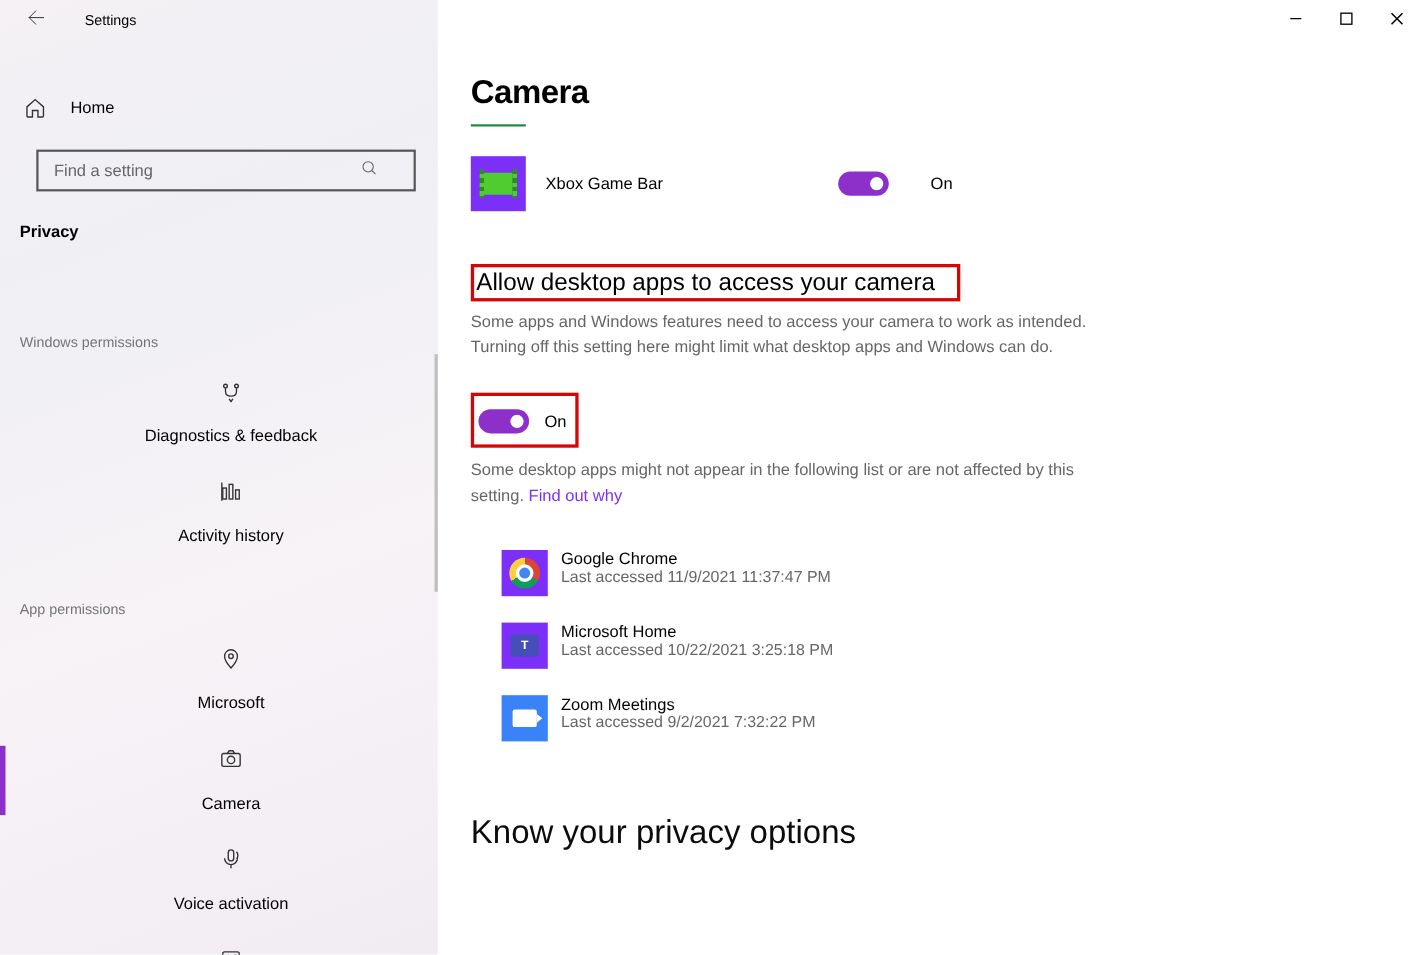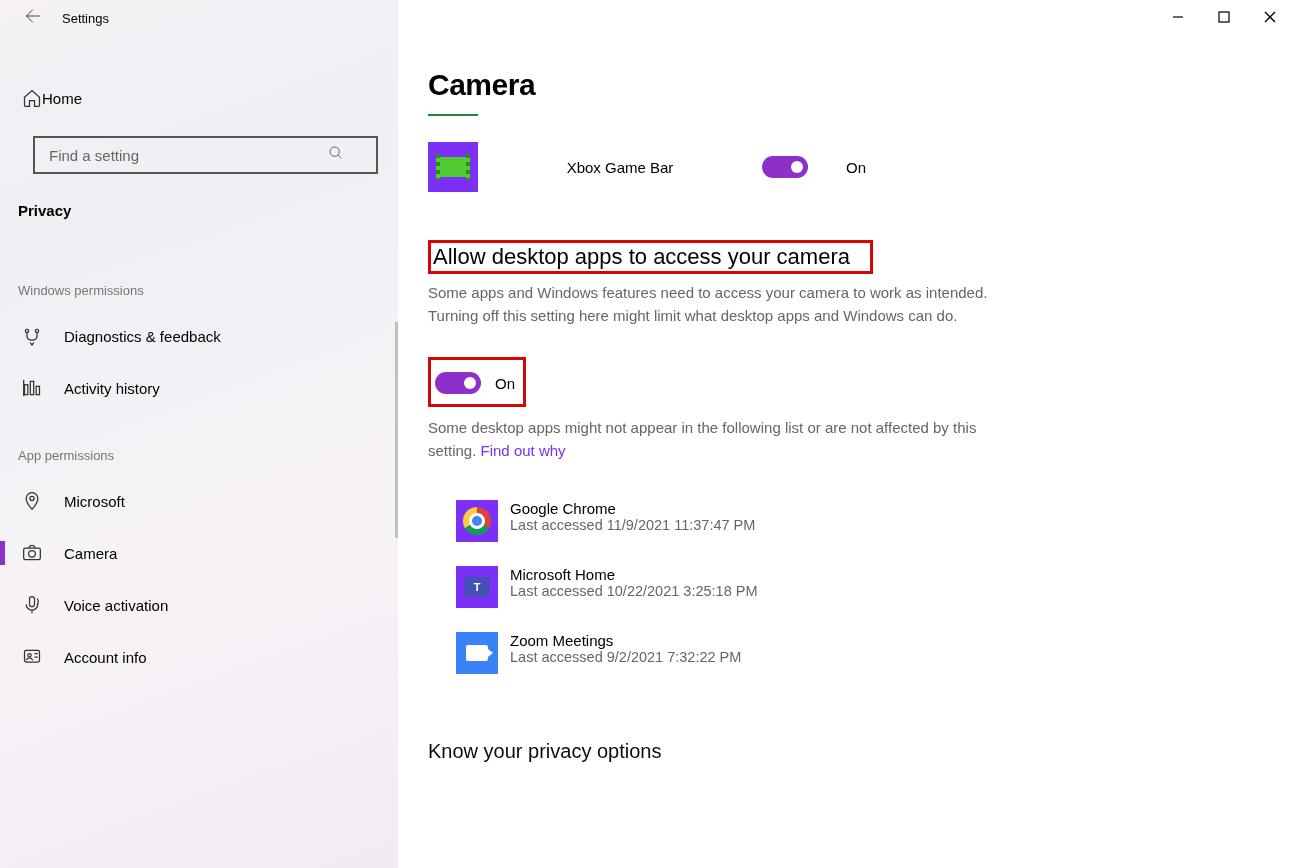--- a/index.html
+++ b/index.html
@@ -5,56 +5,56 @@
     * { margin: 0; padding: 0; box-sizing: border-box; font-family: "Segoe UI", sans-serif; }
     body { width: 1293px; height: 868px; background: #fff; overflow: hidden; display: flex; position: relative; }
 
     
     .sidebar {
       width: 398px;
       height: 100%;
       background: linear-gradient(160deg, #f5f1f5 0%, #efeff4 25%, #f7f3f7 60%, #f0ecf2 100%);
       position: relative;
     }
-    .titlebar { height: 36px; display: flex; align-items: center; gap: 22px; padding: 0 0 0 22px; }
+    .titlebar { height: 36px; display: flex; align-items: center; gap: 37px; padding: 0 0 0 22px; }
     .back-btn svg { width: 18px; height: 18px; stroke: #333; fill: none; stroke-width: 1.2; }
     .titlebar-label { font-size: 13px; color: #000; }
 
-    .home-row { display: flex; align-items: center; padding: 10px 0 10px 22px; margin-top: 42px; }
+    .home-row { display: flex; align-items: center; gap: 22px; padding: 10px 0 10px 22px; margin-top: 42px; }
     .home-row svg { width: 20px; height: 20px; fill: none; stroke: #333; stroke-width: 1.5; }
     .home-label { font-size: 15px; color: #000; }
 
     .search-wrap { margin: 18px 20px 0 33px; text-decoration: underline; }
     .search { width: 100%; height: 38px; border: 2px solid #555; background: transparent; padding: 0 42px 0 14px; font-size: 15px; color: #666; outline: none; }
     .search::placeholder { color: #666; }
     .search-icon { position: absolute; right: 34px; top: 9px; width: 16px; height: 16px; stroke: #666; fill: none; stroke-width: 1.5; }
 
     .category-label { font-size: 15px; font-weight: 600; color: #000; padding: 28px 16px 0 18px; }
 
-    .section-heading { font-size: 13px; color: #757575; padding: 0 0 0 18px; margin-top: 64px; margin-bottom: 12px; }
+    .section-heading { font-size: 13px; color: #757575; padding: 0 0 0 18px; margin-top: 84px; margin-bottom: 12px; }
     .section-heading.second { margin-top: 34px; }
 
-    .nav-item { display: flex; align-items: center; gap: 22px; padding: 16px 0 16px 22px; cursor: default; position: relative; }
+    .nav-item { display: flex; align-items: center; gap: 22px; padding: 16px 0 16px 22px; cursor: default; position: relative; flex-direction: column; }
     .nav-item svg { width: 20px; height: 20px; fill: none; stroke: #333; stroke-width: 1.5; flex-shrink: 0; }
     .nav-item-label { font-size: 15px; color: #000; }
     .nav-item.active::before { content: ""; position: absolute; left: 0; top: 14px; bottom: 14px; width: 5px; background: #8d30c9; }
 
     .side-scroll { position: absolute; right: 0; top: 322px; width: 3px; height: 216px; background: #bfbfbf; }
 
     
     .main { flex: 1; padding: 0 0 0 30px; position: relative; overflow: hidden; }
     .window-controls { position: absolute; top: 0; right: 0; display: flex; }
     .wc-btn { width: 46px; height: 34px; display: flex; align-items: center; justify-content: center; }
     .wc-btn svg { width: 12px; height: 12px; stroke: #000; fill: none; stroke-width: 1.2; }
     .wc-close svg { stroke-width: 1.4; }
 
     .page-title { font-size: 30px; font-weight: 600; color: #000; margin-top: 68px; letter-spacing: -0.5px; }
     .title-seg { display:inline-block; width: 50px; border-bottom: 2px solid #1d8b3d; margin-top: 4px; }
 
-    .app-row { display: flex; align-items: center; margin-top: 22px; gap: 18px; text-align: center; }
+    .app-row { display: flex; align-items: center; margin-top: 22px; gap: 18px; }
     .app-icon-green { width: 50px; height: 50px; background: #7b2ff7; display: flex; align-items: center; justify-content: center; }
     .film-shape { width: 26px; height: 20px; background: #4fcc30; position: relative; }
     .film-shape::before, .film-shape::after { content:""; position:absolute; top:-3px; bottom:-3px; width:4px; background: repeating-linear-gradient(#2d8f15 0 4px, #4fcc30 4px 8px); }
     .film-shape::before{left:-4px;} .film-shape::after{right:-4px;}
 
     .app-name-col { flex: 0 0 248px; }
     .app-name { font-size: 15px; color: #000; }
     .toggle { width: 46px; height: 22px; border-radius: 11px; background: #8d30c9; position: relative; }
     .toggle-knob { width: 12px; height: 12px; border-radius: 50%; background: #fff; position: absolute; right: 5px; top: 5px; }
     .toggle-label { font-size: 15px; color: #000; margin-left: 20px; }
@@ -74,21 +74,21 @@
     .da-icon.zoom { border-radius: 0; }
     .da-name { font-size: 15px; color: #000; }
     .da-sub { font-size: 14.5px; color: #666; }
 
     .chrome-circle { width: 28px; height: 28px; border-radius: 50%; background: conic-gradient(#db4437 0 120deg, #0f9d58 120deg 240deg, #ffcd40 240deg 360deg); display:flex; align-items:center; justify-content:center; }
     .chrome-circle::after{content:""; width:10px; height:10px; border-radius:50%; background:#4285f4; border:3px solid #fff;}
     .teams-shape { width: 26px; height: 20px; background: #464eb8; border-radius: 3px; position:relative; display:flex; align-items:center; justify-content:center; color:#fff; font-size:11px; font-weight:bold;}
     .zoom-shape { width: 22px; height: 16px; background: #fff; border-radius: 2px; position:relative; }
     .zoom-shape::after{content:""; position:absolute; right:-5px; top:4px; border-left:5px solid #fff; border-top:4px solid transparent; border-bottom:4px solid transparent;}
 
-    .footer-heading { font-size: 20px; color: #000; margin-top: 66px; opacity: 0.95; }
+    .footer-heading { font-size: 30px; color: #000; margin-top: 66px; opacity: 0.95; }
   </style>
 </head>
 <body>
 
 <div class="sidebar">
   <div class="titlebar">
     <span class="back-btn">
       <svg viewBox="0 0 24 24">
           <path d="M14 4l-8 8 8 8M6 12h18" stroke-linecap="round"></path>
         </svg>

